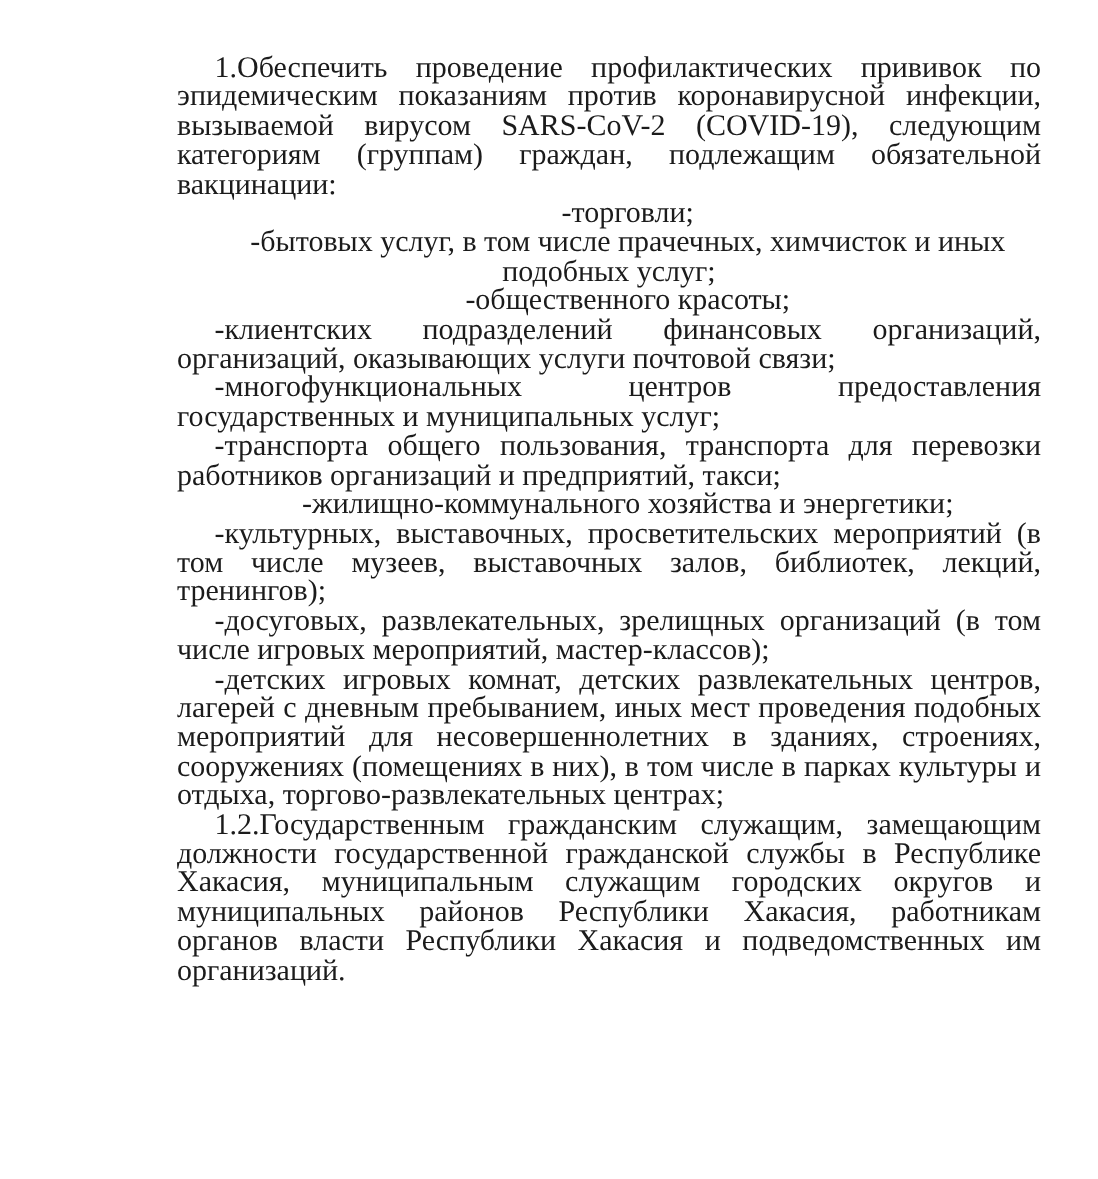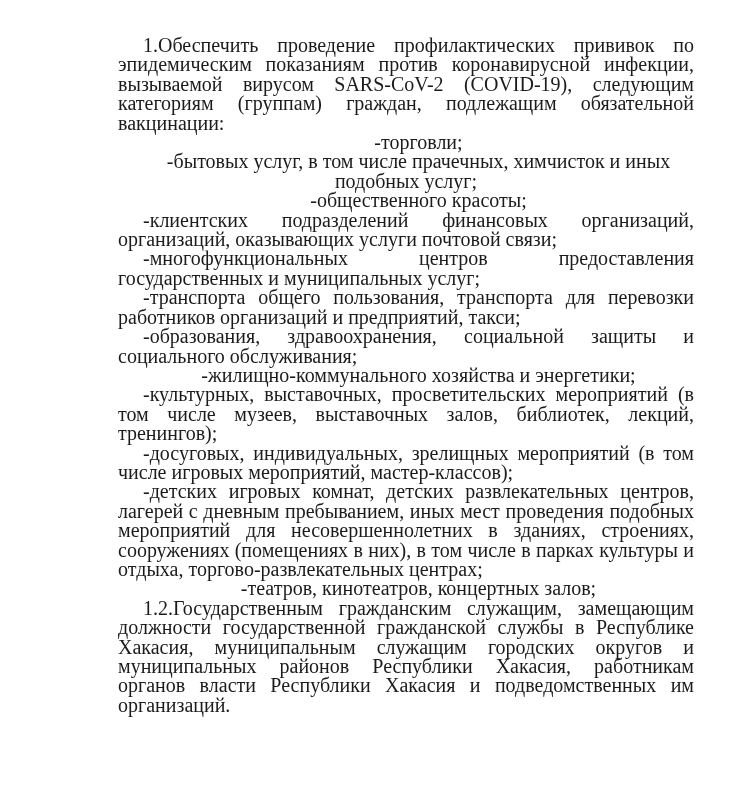--- a/index.html
+++ b/index.html
@@ -67,29 +67,27 @@
     <p class="para last-left">-бытовых услуг, в том числе прачечных, химчисток и иных подобных услуг;</p>
 
     <p class="para last-left">-общественного красоты;</p>
 
     <p class="para">-клиентских подразделений финансовых организаций, организаций, оказывающих услуги почтовой связи;</p>
 
     <p class="para">-многофункциональных центров предоставления государственных и муниципальных услуг;</p>
 
     <p class="para">-транспорта общего пользования, транспорта для перевозки работников ор­ганизаций и предприятий, такси;</p>
 
-    <p class="para">-образования, здравоохранения, социальной защиты и социального обслуживания;</p>
 
     <p class="para last-left">-жилищно-коммунального хозяйства и энергетики;</p>
 
     <p class="para">-культурных, выставочных, просветительских мероприятий (в том числе музеев, выставочных залов, библиотек, лекций, тренингов);</p>
 
-    <p class="para">-досуговых, индивидуальных, зрелищных мероприятий (в том числе игровых мероприятий, мастер-классов);</p>
+    <p class="para">-досуговых, развлекательных, зрелищных организаций (в том числе игровых мероприятий, мастер-классов);</p>
 
     <p class="para">-детских игровых комнат, детских развлекательных центров, лагерей с дневным пребыванием, иных мест проведения подобных мероприятий для несовершеннолетних в зданиях, строениях, сооружениях (помещениях в них), в том числе в парках культуры и отдыха, торгово-развлекательных центрах;</p>
 
-    <p class="para last-left">-театров, кинотеатров, концертных залов;</p>
 
 
     <p class="para">1.2.Государственным гражданским служащим, замещающим должности государственной гражданской службы в Республике Хакасия, муниципальным служащим городских округов и муниципальных районов Республики Хакасия, работникам органов власти Республики Хакасия и подведомственных им организаций.</p>
 
   </div>
 </div>
 
 </body></html>

